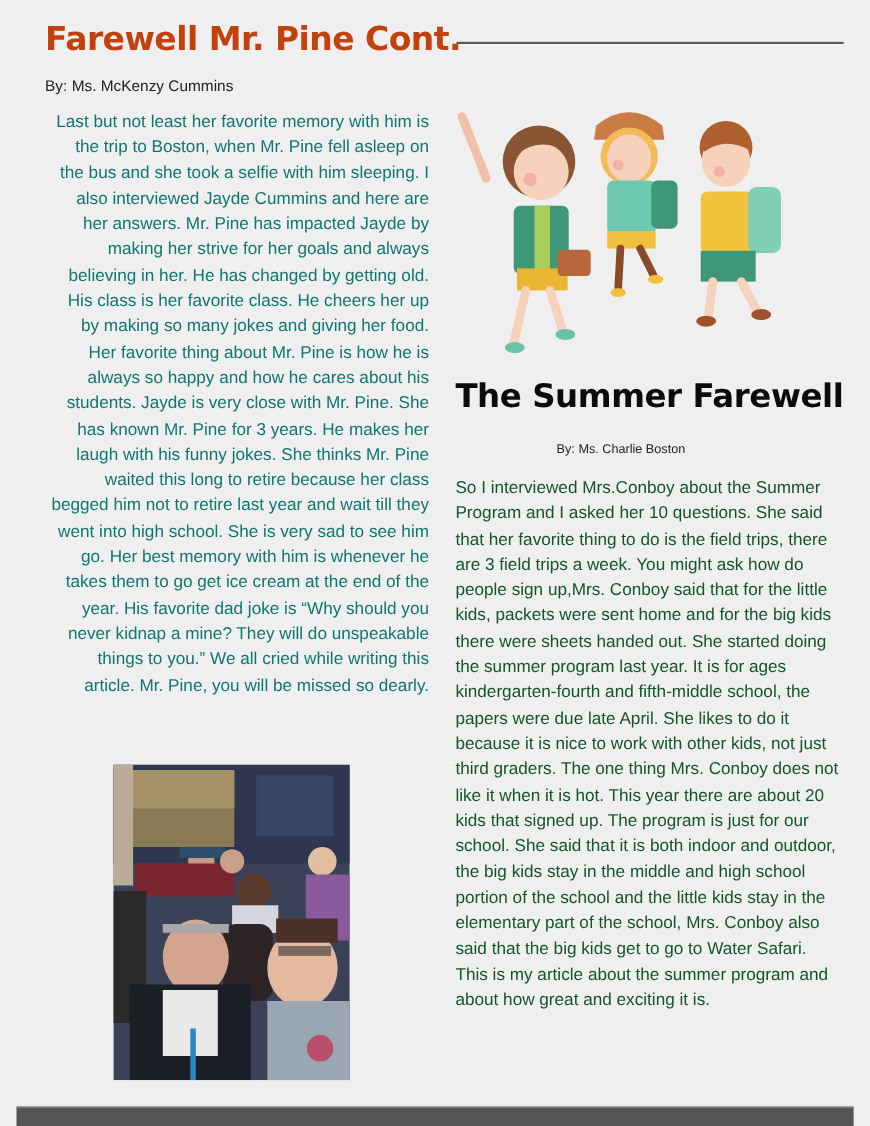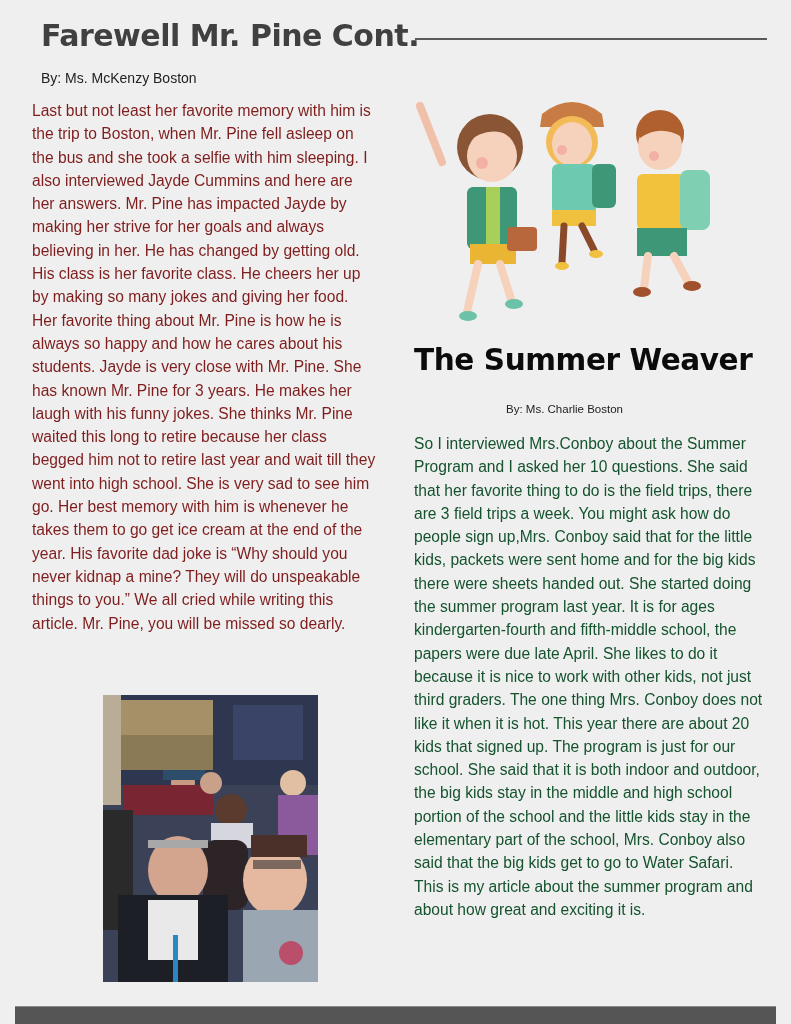--- a/index.html
+++ b/index.html
@@ -4,33 +4,33 @@
 <style>
   html, body { margin: 0; padding: 0; }
   body {
     width: 791px; height: 1024px; overflow: hidden;
     background: #efefef; position: relative;
     font-family: "Liberation Sans", sans-serif; color: #1a1a1a;
   }
   .title {
     position: absolute; left: 41px; top: 18px;
     font-family: "DejaVu Sans", sans-serif; font-weight: bold;
-    font-size: 30px; letter-spacing: -0.5px; color: #404040; margin: 0;
+    font-size: 30px; letter-spacing: -0.5px; color: #c2410c; margin: 0;
     white-space: nowrap;
   }
   .title-rule {
     position: absolute; left: 415px; top: 38px; width: 352px; height: 2px;
     background: #5a5a5a;
   }
   .byline-left {
     position: absolute; left: 41px; top: 70px; font-size: 14px; color: #222;
   }
   .body-left {
-    position: absolute; left: 32px; top: 99px; width: 345px;
-    font-size: 15.6px; line-height: 23.3px; margin: 0; color: #7f1d1d;
+    position: absolute; left: 45px; top: 99px; width: 345px;
+    font-size: 15.6px; line-height: 23.3px; margin: 0; color: #0f766e; text-align: right;
   }
   .photo {
     position: absolute; left: 103px; top: 695px; width: 215px; height: 287px;
     background: #d8d8d8; overflow: hidden;
   }
   .illustration {
     position: absolute; left: 412px; top: 92px; width: 316px; height: 236px;
   }
   .section-title {
     position: absolute; left: 414px; top: 343px; margin: 0;
@@ -48,21 +48,21 @@
     position: absolute; left: 15px; top: 1006px; width: 761px; height: 18px;
     background: #555555; border-top: 1px solid #8a8a8a;
   }
 </style>
 </head>
 <body>
 
 <h1 class="title">Farewell Mr. Pine Cont.</h1>
 <div class="title-rule"></div>
 
-<div class="byline-left">By: Ms. McKenzy Boston</div>
+<div class="byline-left">By: Ms. McKenzy Cummins</div>
 <p class="body-left">Last but not least her favorite memory with him is the trip to Boston, when Mr. Pine fell asleep on the bus and she took a selfie with him sleeping. I also interviewed Jayde Cummins and here are her answers. Mr. Pine has impacted Jayde by making her strive for her goals and always believing in her. He has changed by getting old. His class is her favorite class. He cheers her up by making so many jokes and giving her food. Her favorite thing about Mr. Pine is how he is always so happy and how he cares about his students. Jayde is very close with Mr. Pine. She has known Mr. Pine for 3 years. He makes her laugh with his funny jokes. She thinks Mr. Pine waited this long to retire because her class begged him not to retire last year and wait till they went into high school. She is very sad to see him go. Her best memory with him is whenever he takes them to go get ice cream at the end of the year. His favorite dad joke is “Why should you never kidnap a mine? They will do unspeakable things to you.” We all cried while writing this article. Mr. Pine, you will be missed so dearly.</p>
 
 <div class="photo" title="Bus selfie with Mr. Pine asleep and students">
   <svg width="215" height="287" viewBox="0 0 215 287">
     <rect width="215" height="287" fill="#3b4258"></rect>
     <rect x="0" y="0" width="215" height="90" fill="#2e3650"></rect>
     <rect x="15" y="5" width="95" height="70" fill="#8a7a55"></rect>
     <rect x="15" y="5" width="95" height="35" fill="#a59068"></rect>
     <rect x="0" y="0" width="18" height="110" fill="#b9ad97"></rect>
     <rect x="130" y="10" width="70" height="55" fill="#3a4466"></rect>
@@ -122,17 +122,17 @@
     <circle cx="242" cy="64" r="5" fill="#f2a9a0" opacity="0.8"></circle>
     <rect x="225" y="82" width="48" height="56" rx="6" fill="#f2c23c"></rect>
     <rect x="268" y="78" width="30" height="60" rx="8" fill="#7fcfb2"></rect>
     <rect x="225" y="136" width="50" height="28" fill="#3e9878"></rect>
     <path d="M236 164 L232 196 M262 164 L276 190" stroke="#f6d2bd" stroke-width="8" stroke-linecap="round"></path>
     <ellipse cx="230" cy="200" rx="9" ry="5" fill="#a0502a"></ellipse>
     <ellipse cx="280" cy="194" rx="9" ry="5" fill="#a0502a"></ellipse>
   </svg>
 </div>
 
-<h2 class="section-title">The Summer Weaver</h2>
+<h2 class="section-title">The Summer Farewell</h2>
 <div class="byline-right">By: Ms. Charlie Boston</div>
 <p class="body-right">So I interviewed Mrs.Conboy about the Summer Program and I asked her 10 questions. She said that her favorite thing to do is the field trips, there are 3 field trips a week. You might ask how do people sign up,Mrs. Conboy said that for the little kids, packets were sent home and for the big kids there were sheets handed out. She started doing the summer program last year. It is for ages kindergarten-fourth and fifth-middle school, the papers were due late April. She likes to do it because it is nice to work with other kids, not just third graders. The one thing Mrs. Conboy does not like it when it is hot. This year there are about 20 kids that signed up. The program is just for our school. She said that it is both indoor and outdoor, the big kids stay in the middle and high school portion of the school and the little kids stay in the elementary part of the school, Mrs. Conboy also said that the big kids get to go to Water Safari. This is my article about the summer program and about how great and exciting it is.</p>
 
 <div class="footer-bar"></div>
 
 </body></html>

